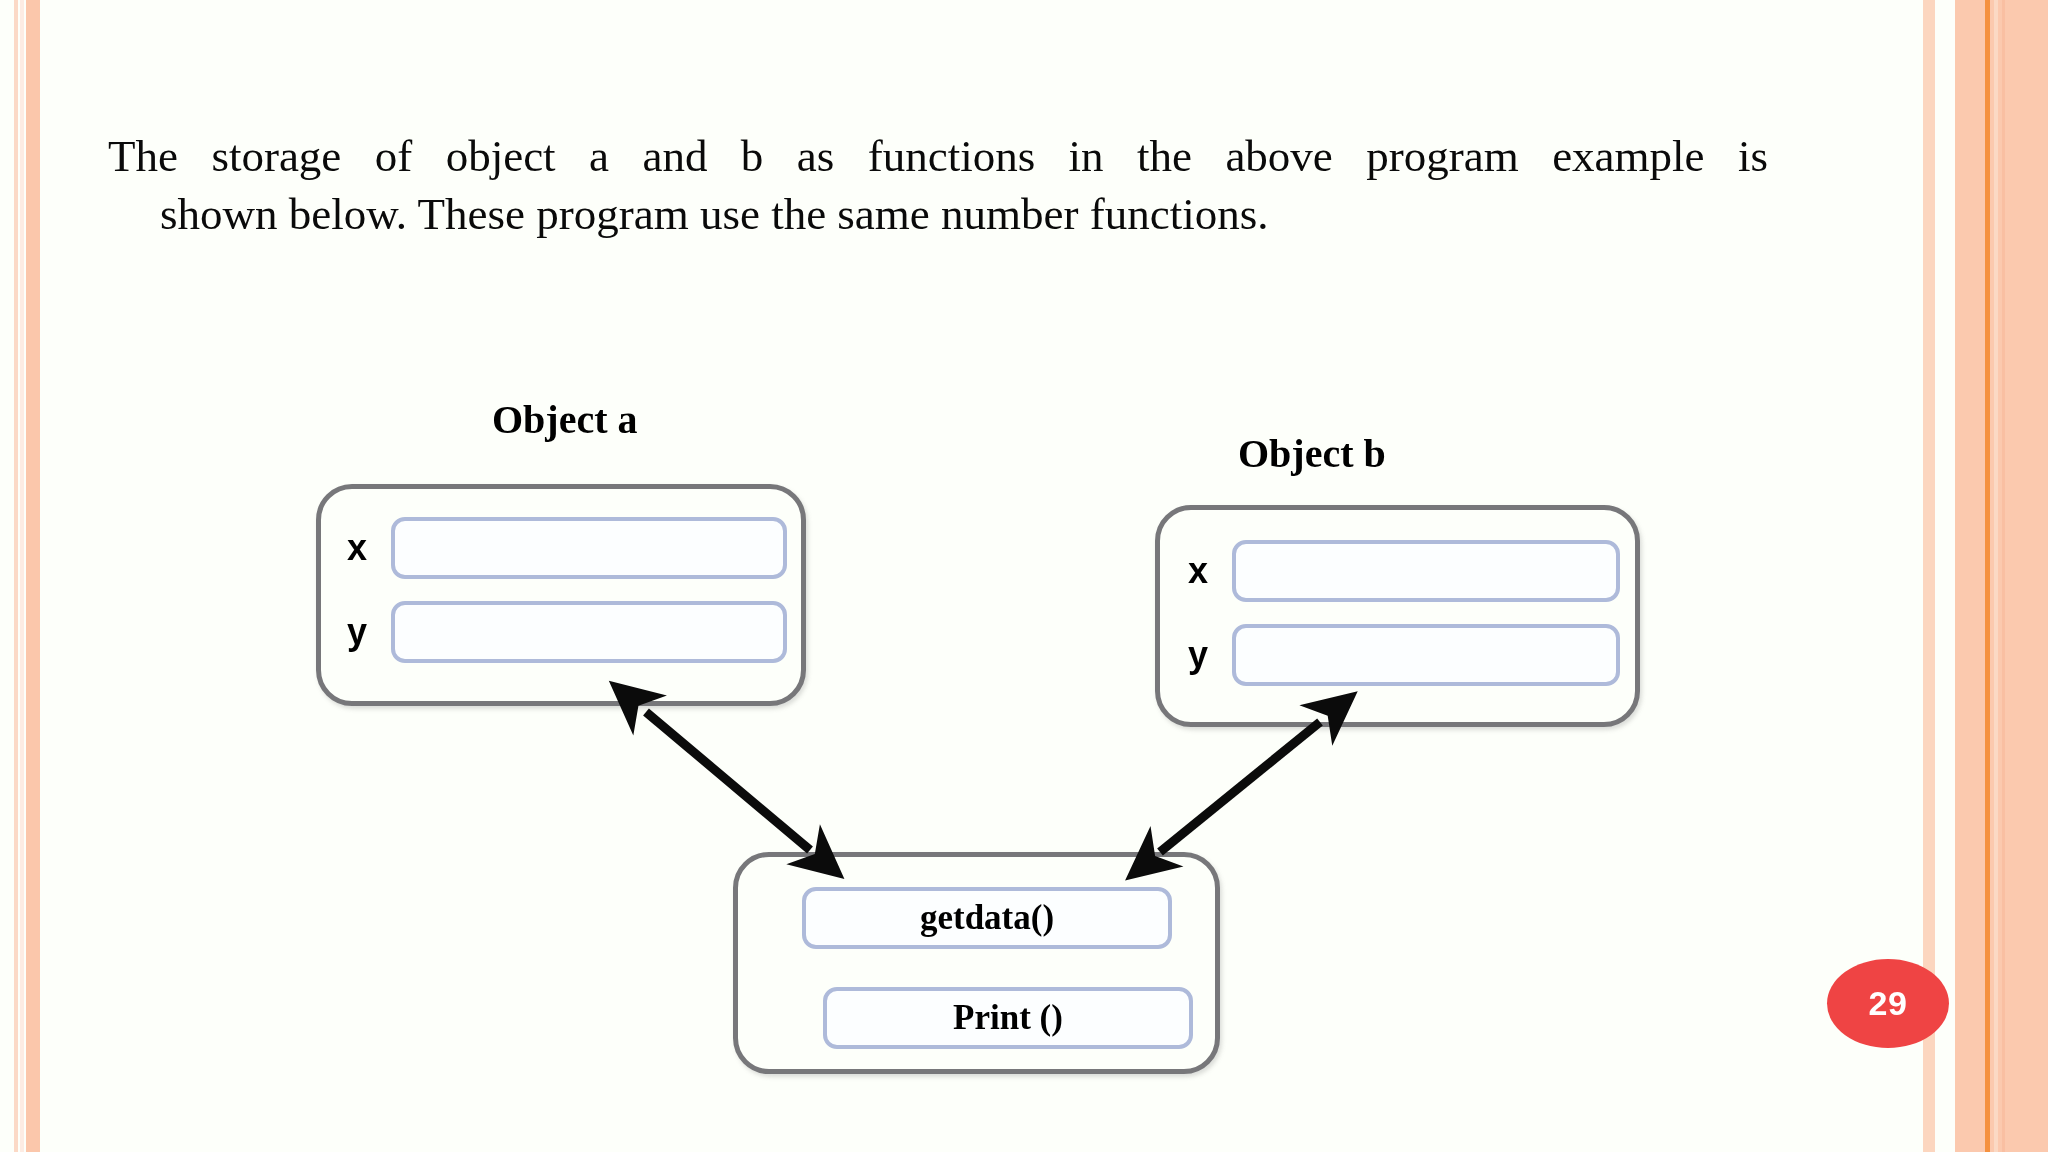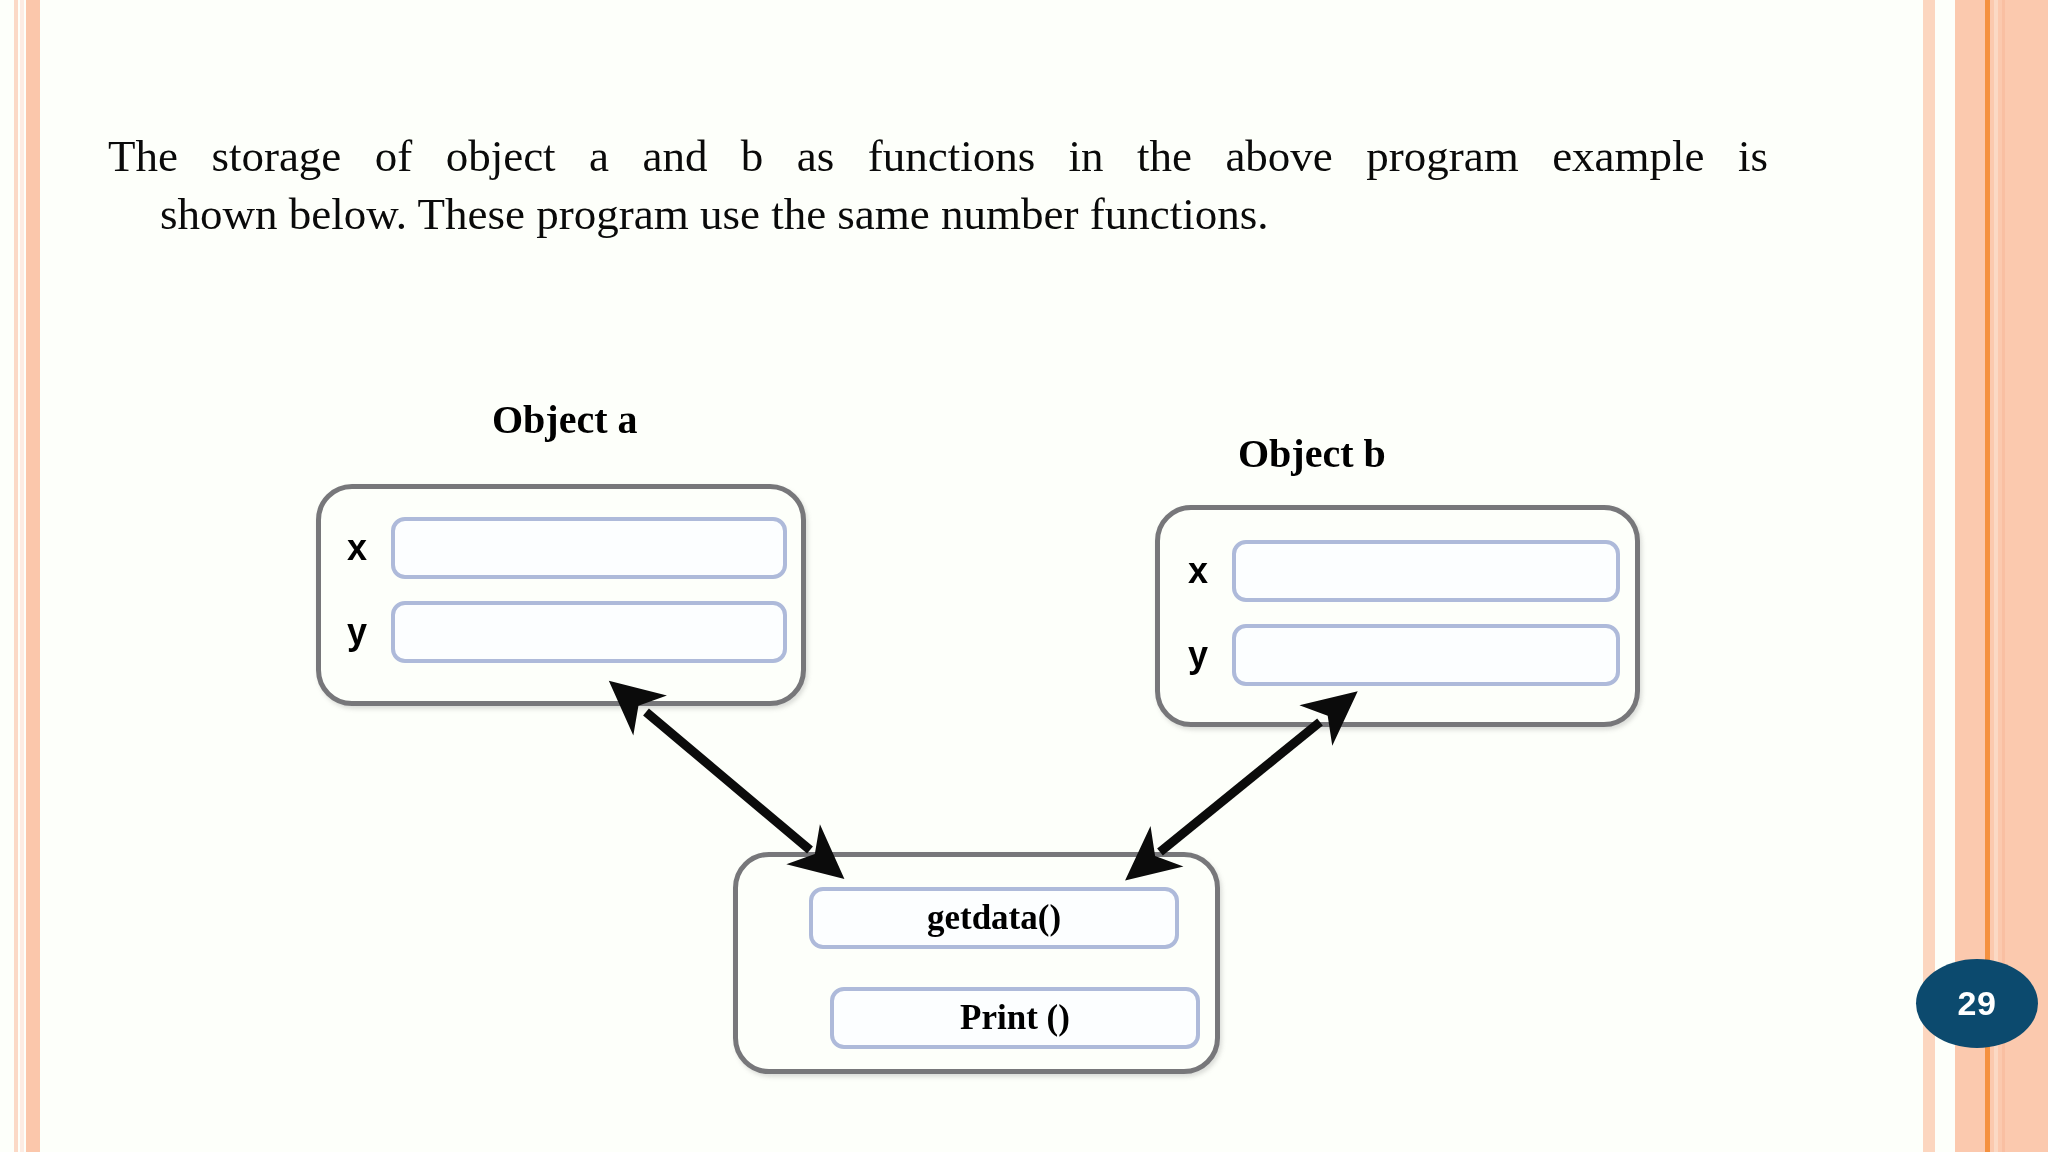--- a/index.html
+++ b/index.html
@@ -112,21 +112,21 @@
   #object-a-box .row-y { top: 112px; }
 
   
   #object-b-box .member-row { left: 28px; width: 432px; }
   #object-b-box .row-x { top: 30px; }
   #object-b-box .row-y { top: 114px; }
 
   
   .fn-row {
     position: absolute;
-    left: 71px;
+    left: 64px;
     width: 370px;
     box-sizing: border-box;
     border: 4px solid #aebada;
     border-radius: 14px;
     background: #fcfeff;
     height: 62px;
     display: flex;
     align-items: center;
     justify-content: center;
   }
@@ -145,26 +145,26 @@
     position: absolute;
     pointer-events: none;
     overflow: visible;
   }
   #arrow-a-to-functions { left: 620px;  top: 690px;  width: 220px; height: 190px; }
   #arrow-b-to-functions { left: 1130px; top: 700px;  width: 220px; height: 180px; }
 
   
   #page-number-badge {
     position: absolute;
-    left: 1916px;
+    left: 1827px;
     top: 959px;
     width: 122px;
     height: 89px;
     border-radius: 50%;
-    background: #0c4a6e;
+    background: #ef4444;
     display: flex;
     align-items: center;
     justify-content: center;
   }
   #page-number-badge .page-num {
     font-family: "Liberation Sans", "DejaVu Sans", sans-serif;
     font-weight: bold;
     font-size: 34px;
     color: #ffffff;
     letter-spacing: 0.5px;

